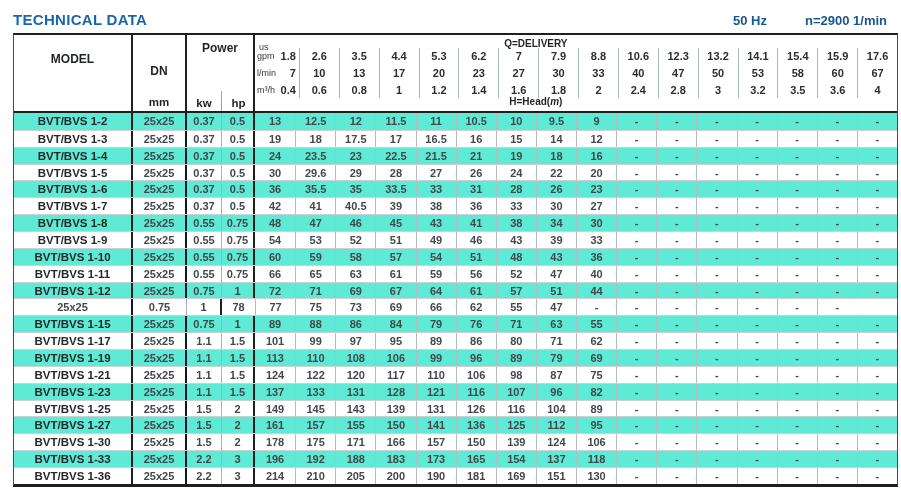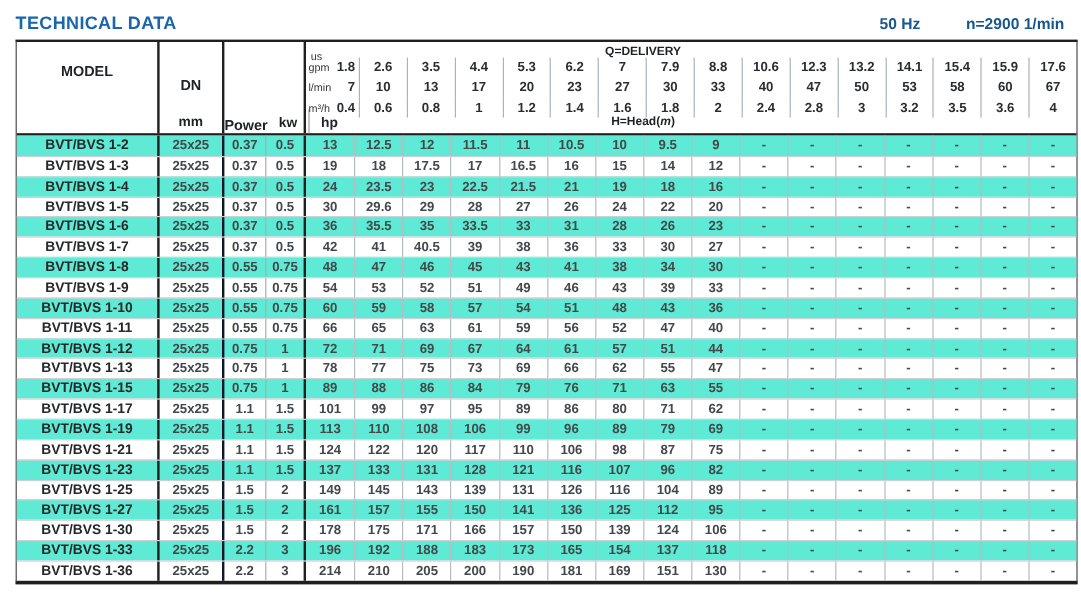--- a/index.html
+++ b/index.html
@@ -49,21 +49,21 @@
   .h-dn {
     border-right: 2px solid #1f1f1f;
     display: flex; flex-direction: column; align-items: center;
     font-weight: bold; font-size: 12px; color: #1f2224;
   }
   .h-dn .dn-label { margin-top: 29px; }
   .h-dn .mm-label { margin-top: auto; margin-bottom: 3px; font-size: 11.5px; }
   .h-power {
     grid-column: 3 / 5;
     border-right: 2px solid #1f1f1f;
-    display: flex; flex-direction: row; align-items: flex-end;
+    display: flex; flex-direction: column;
   }
   .h-power .power-label { text-align: center; margin-top: 6px; font-weight: bold; font-size: 12px; color: #1f2224; }
   .h-power .kwhp { margin-top: auto; display: grid; grid-template-columns: 35px 33px; height: 20px; }
   .h-power .kwhp div {
     display: flex; align-items: flex-end; justify-content: center;
     padding-bottom: 2px; font-weight: bold; font-size: 11.5px; color: #1f2224;
   }
   .h-power .kw-label { border-right: 1px solid #9aa1a8; }
 
   .h-data { display: flex; flex-direction: column; }
@@ -451,21 +451,20 @@
           <div class="cell c-val">44</div>
           <div class="cell c-val">-</div>
           <div class="cell c-val">-</div>
           <div class="cell c-val">-</div>
           <div class="cell c-val">-</div>
           <div class="cell c-val">-</div>
           <div class="cell c-val">-</div>
           <div class="cell c-val">-</div>
         </div>
         <div class="trow">
-          <div class="cell c-model">BVT/BVS 1-13</div>
           <div class="cell c-dn">25x25</div>
           <div class="cell c-kw">0.75</div>
           <div class="cell c-hp">1</div>
           <div class="cell c-val">78</div>
           <div class="cell c-val">77</div>
           <div class="cell c-val">75</div>
           <div class="cell c-val">73</div>
           <div class="cell c-val">69</div>
           <div class="cell c-val">66</div>
           <div class="cell c-val">62</div>

